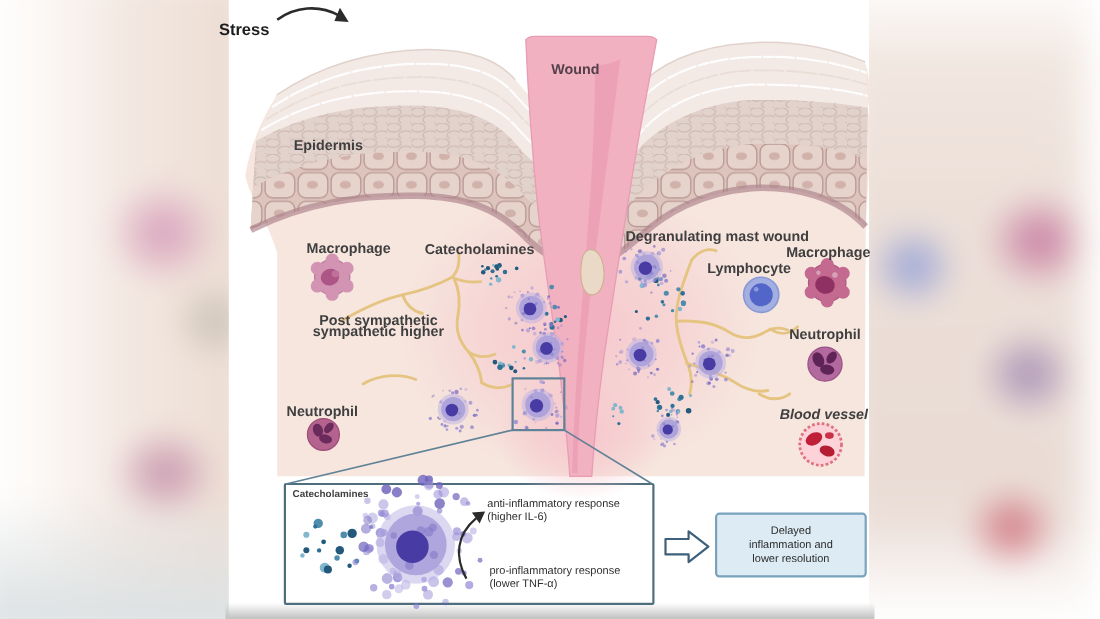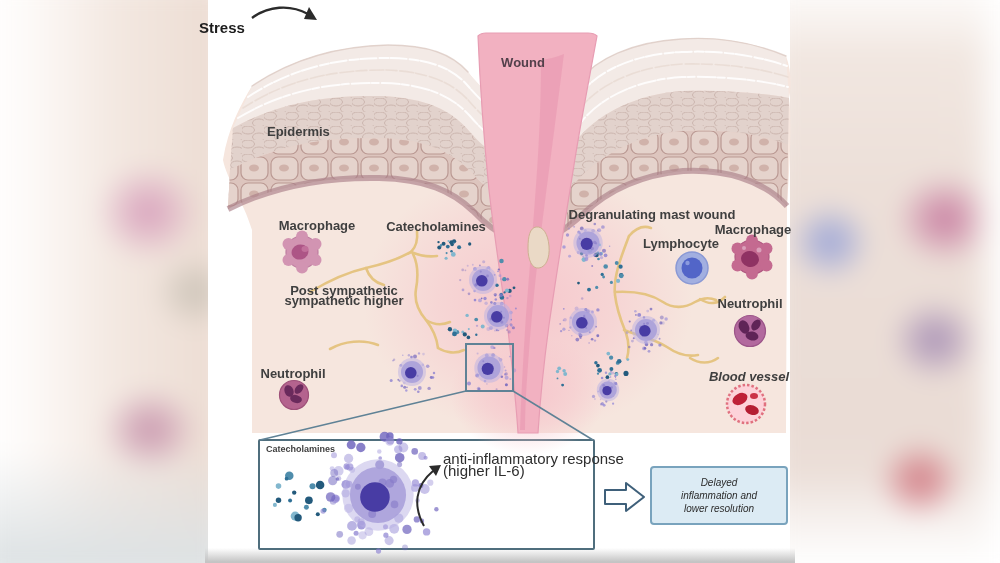--- a/index.html
+++ b/index.html
@@ -24,38 +24,38 @@
     linear-gradient(180deg, rgba(255,255,255,0.85) 0%, rgba(255,255,255,0) 12%),
     linear-gradient(180deg, rgba(255,255,255,0) 82%, rgba(255,255,255,0.95) 97%),
     linear-gradient(180deg, #f4ebe5 0%, #ecdfd8 35%, #eadcd5 75%, #efe6e1 100%);}
   #bottom-fade{position:absolute;left:205px;top:548px;width:590px;height:15px;
     background:linear-gradient(180deg, rgba(198,198,198,0) 0%, #c4c4c4 92%);}
   #inset-box{position:absolute;left:258px;top:439px;width:333px;height:107px;
     border:2px solid #4f6e7d;background:#ffffff;border-radius:2px;}
   #result-box{position:absolute;left:650px;top:466px;width:134px;height:55px;
     border:2px solid #79a3bd;background:#dcebf4;border-radius:4px;
     display:flex;flex-direction:column;justify-content:center;align-items:center;
-    font-size:10px;line-height:13px;color:#2b2b2b;text-align:center;font-style:italic;}
+    font-size:10px;line-height:13px;color:#2b2b2b;text-align:center;}
   #diagram-svg{position:absolute;left:0;top:0;pointer-events:none;}
   .lbl{position:absolute;font-size:13px;font-weight:600;color:#3f3f3f;white-space:nowrap;}
   .ctr{transform:translateX(-50%);text-align:center;}
   #stress-label{left:199px;top:6px;font-size:15px;font-weight:700;color:#1c1c1c;margin-top:13px;}
   #wound-label{left:523px;top:55px;color:#53404b;font-size:13px;}
   #epidermis-label{left:267px;top:124px;}
   #macrophage-left-label{left:317px;top:218px;}
   #catecholamines-label{left:436px;top:219px;}
   #postganglionic-label{left:344px;top:286px;line-height:10px;}
   #degranulating-label{left:652px;top:207px;}
   #lymphocyte-label{left:659px;top:236px;margin-left:22px;}
   #macrophage-right-label{left:753px;top:222px;}
   #neutrophil-right-label{left:750px;top:296px;}
   #neutrophil-left-label{left:293px;top:366px;}
   #blood-vessel-label{left:749px;top:369px;font-style:italic;}
   #inset-catecholamines-label{left:266px;top:444px;font-size:9px;}
-  .resp{position:absolute;font-size:15px;font-weight:400;color:#2e2e2e;line-height:12px;white-space:nowrap;}
+  .resp{position:absolute;font-size:10px;font-weight:400;color:#2e2e2e;line-height:12px;white-space:nowrap;}
   #anti-label{left:443px;top:453px;}
   #pro-label{left:445px;top:514px;}
 </style>
 </head>
 <body>
 
 <div id="stage">
 
   <div id="blur-left" class="blurwrap">
       <div class="blurinner"></div>
@@ -737,13 +737,17 @@
   <div class="lbl ctr" id="lymphocyte-label">Lymphocyte</div>
   <div class="lbl ctr" id="macrophage-right-label">Macrophage</div>
   <div class="lbl ctr" id="neutrophil-right-label">Neutrophil</div>
   <div class="lbl ctr" id="neutrophil-left-label">Neutrophil</div>
   <div class="lbl ctr" id="blood-vessel-label">Blood vessel</div>
   <div class="lbl" id="inset-catecholamines-label">Catecholamines</div>
   <div class="resp" id="anti-label">
     <span style="display:block">anti-inflammatory response</span>
     <span style="display:block">(higher IL-6)</span>
   </div>
+  <div class="resp" id="pro-label">
+    <span style="display:block">pro-inflammatory response</span>
+    <span style="display:block">(lower TNF-α)</span>
+  </div>
 </div>
 
 </body></html>

